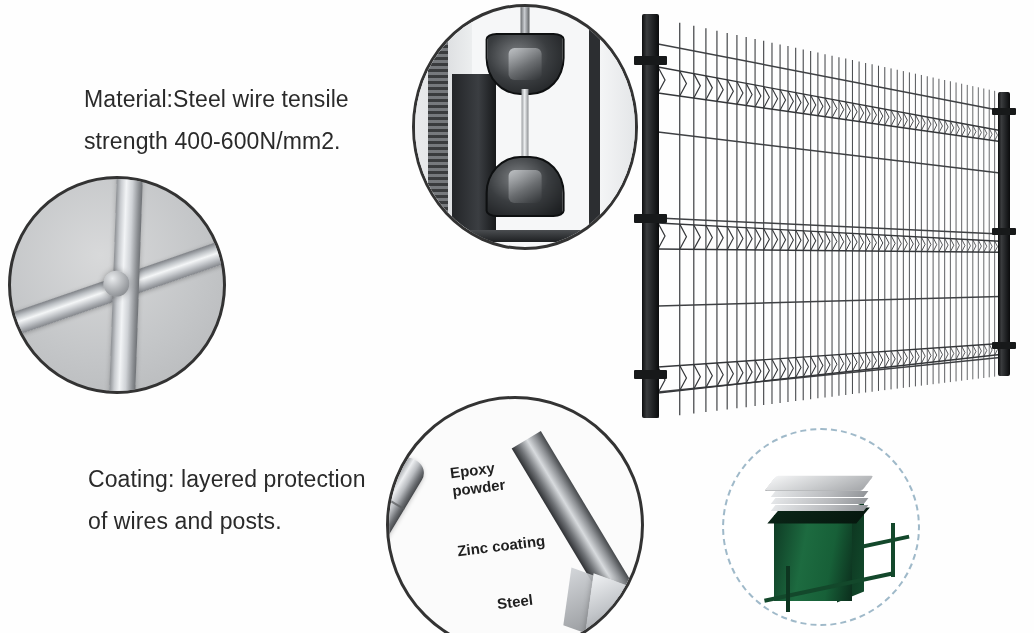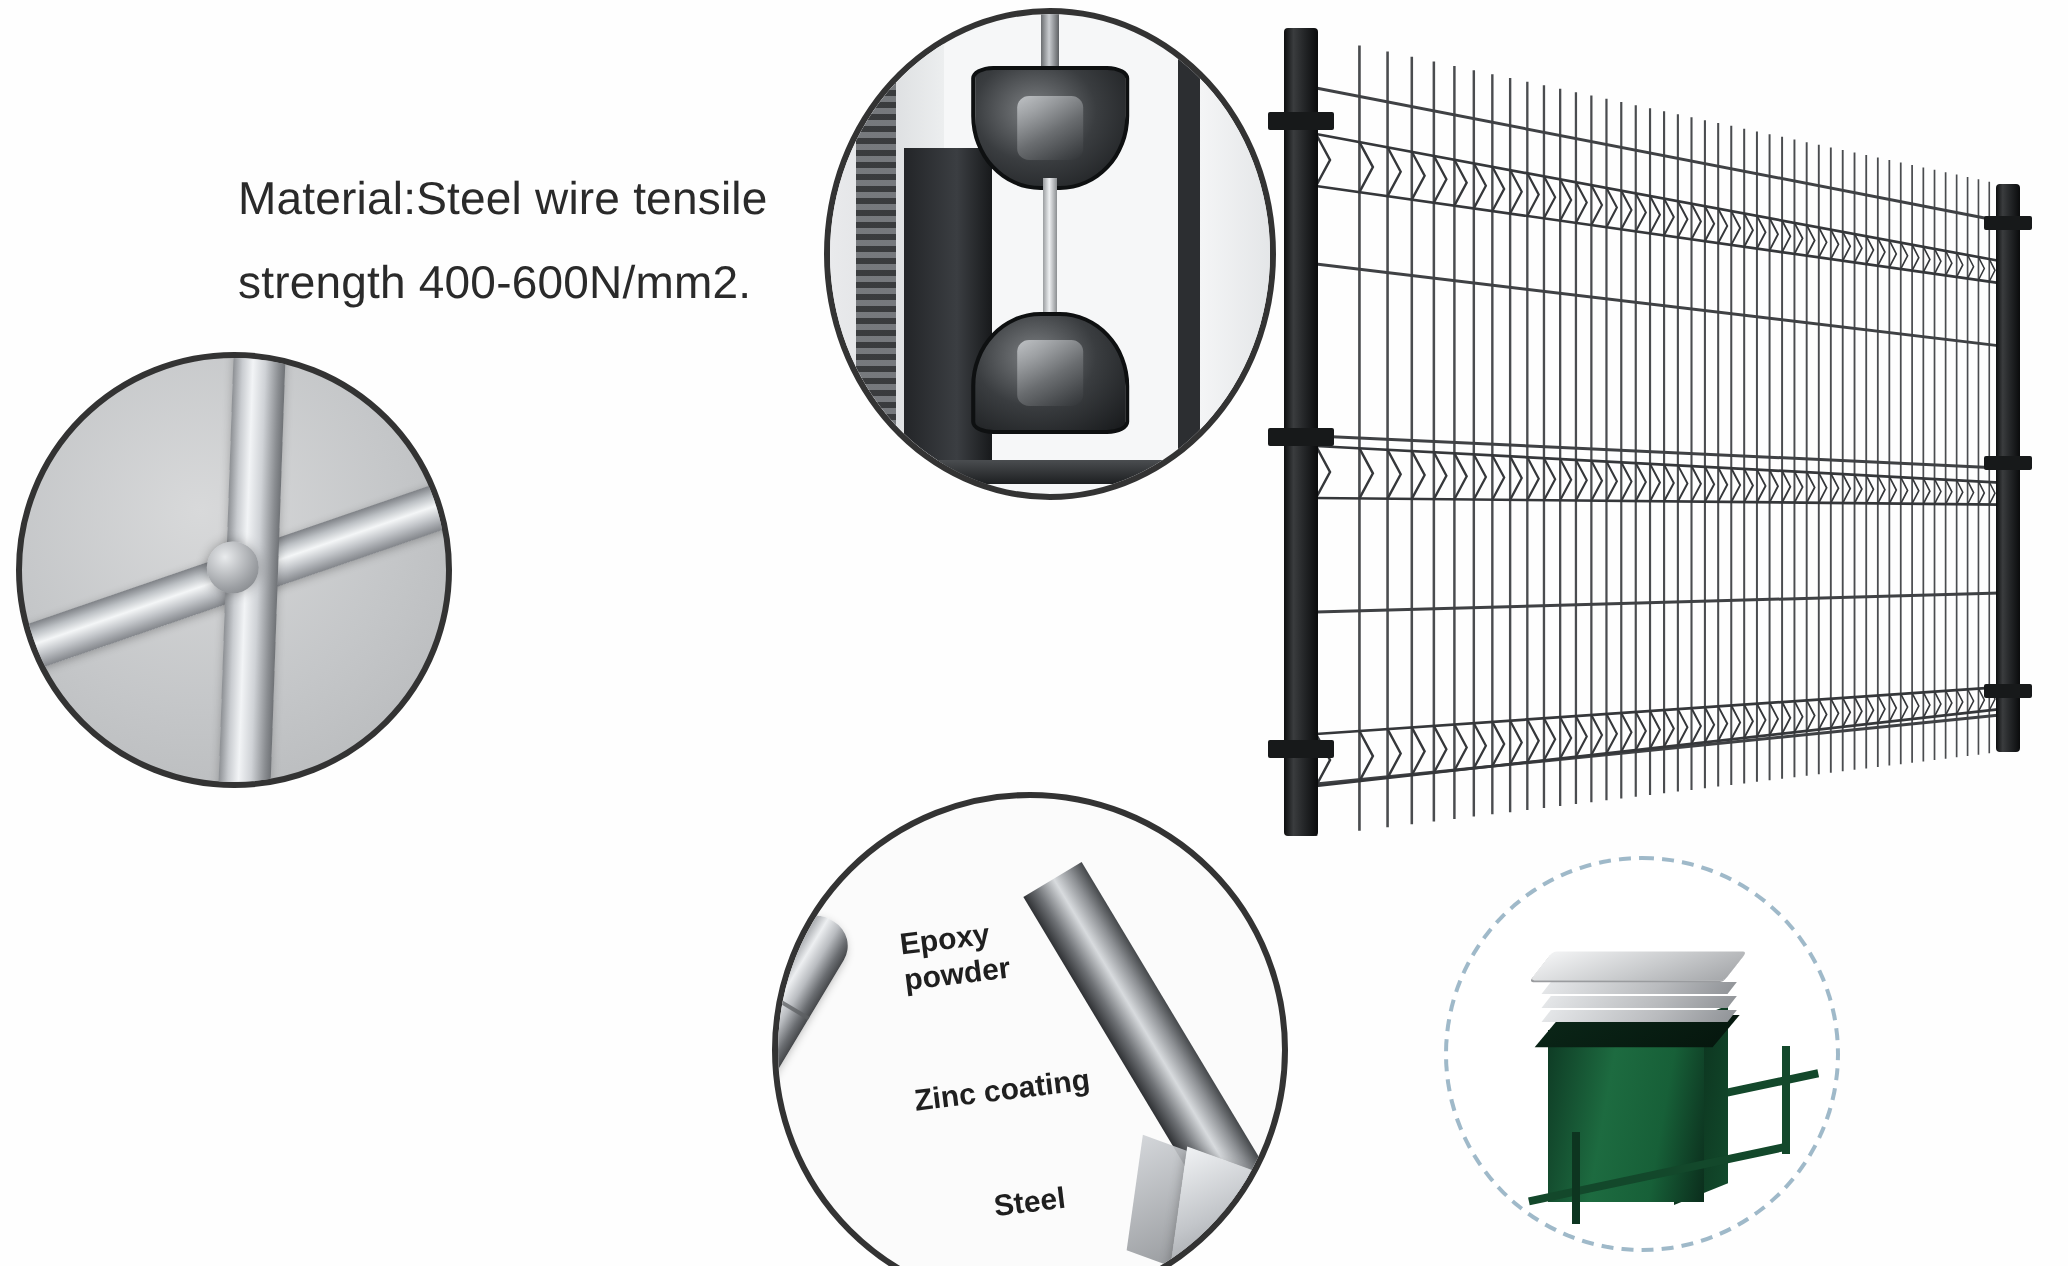--- a/index.html
+++ b/index.html
@@ -5,21 +5,21 @@
   html,body{margin:0;padding:0;}
   body{
     width:1034px;height:633px;
     background:#ffffff;
     font-family:"Liberation Sans",sans-serif;
     overflow:hidden;position:relative;
   }
   .stage{position:absolute;inset:0;width:1034px;height:633px;overflow:hidden;background:#fefefe;}
 
   
-  .callout{position:absolute;color:#2a2a2a;font-size:23px;line-height:42px;white-space:pre-line;letter-spacing:.1px;margin-left:35px;}
+  .callout{position:absolute;color:#2a2a2a;font-size:23px;line-height:42px;white-space:pre-line;letter-spacing:.1px;}
   #callout-material{left:84px;top:78px;}
   #callout-weld{left:262px;top:272px;}
   #callout-coating{left:88px;top:458px;}
 
   
   .inset{position:absolute;border-radius:50%;overflow:hidden;}
   .inset.ring{border:3px solid #333;box-sizing:border-box;}
 
   
   #inset-weld{left:8px;top:176px;width:218px;height:218px;
@@ -110,20 +110,22 @@
 </style>
 </head>
 <body>
 
 <div class="stage">
 
   <div class="callout" id="callout-material">Material:Steel wire tensile
 strength 400-600N/mm2.</div>
 
 
+  <div class="callout" id="callout-coating">Coating: layered protection
+of wires and posts.</div>
 
   <div class="inset ring" id="inset-weld">
     <div class="wire-h"></div>
     <div class="wire-v"></div>
     <div class="weld-node"></div>
   </div>
 
   <div class="inset ring" id="inset-tensile">
     <div class="bg-panel-l"></div>
     <div class="rack"></div>

